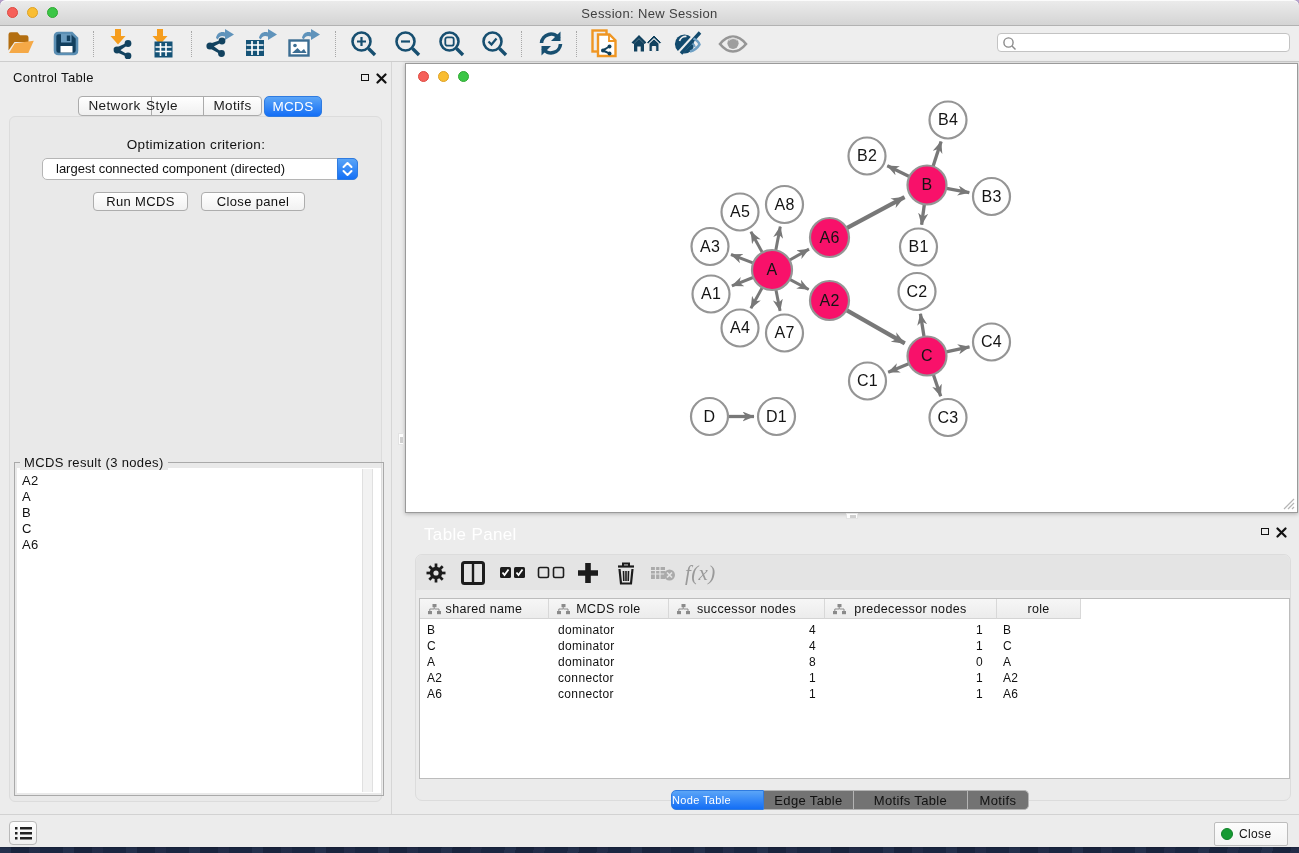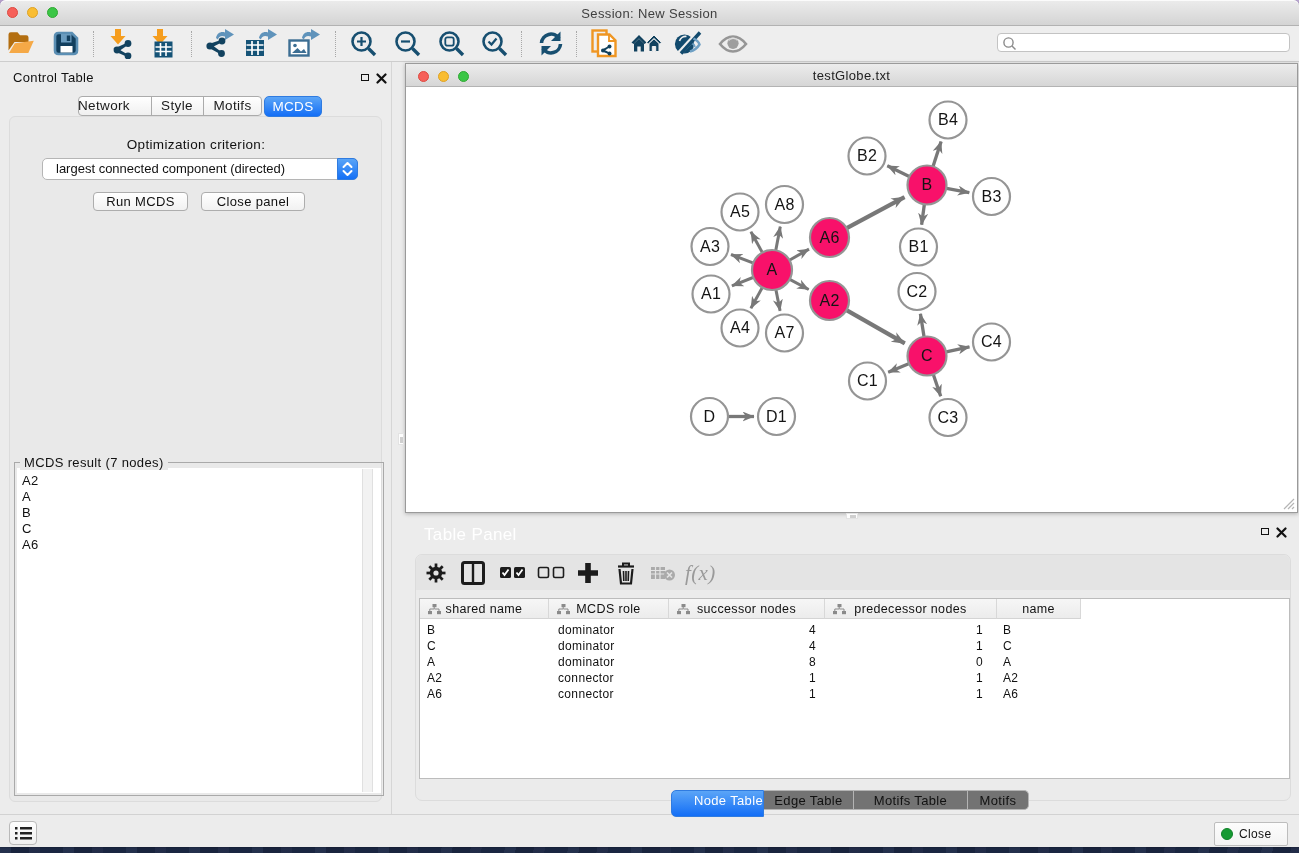--- a/index.html
+++ b/index.html
@@ -38,21 +38,21 @@
 #nwTitle{left:0;top:0;width:100%;height:23px;background:linear-gradient(#ececec,#d6d6d6);border-bottom:1px solid #b3b3b3;border-radius:1px 1px 0 0}
 #nwTitle .t{width:100%;text-align:center;top:4px;font-size:13px;color:#222}
 
 #tpTitle{left:424px;top:525px;font-size:17px;color:#ffffff}
 #tpInner{left:415px;top:554px;width:876px;height:247px;background:#ebebeb;border:1px solid #dcdcdc;border-radius:7px}
 #tpToolbar{left:416px;top:555px;width:874px;height:35px;background:#e4e4e4;border-radius:7px 7px 0 0}
 #tbl{left:419px;top:598px;width:871px;height:181px;background:#fff;border:1px solid #bcbcbc}
 .th{top:599px;height:20px;background:linear-gradient(#f6f6f6,#ececec);border-right:1px solid #d8d8d8;border-bottom:1px solid #d4d4d4;font-size:12.5px;color:#111;text-align:center;line-height:20px}
 .td{font-size:12px;color:#111;height:16px;line-height:16px}
 .btab{top:790px;height:20px;background:#737373;border:1px solid #b4b4b4;font-size:13px;color:#111;text-align:center;line-height:19px}
-.btabsel{top:790px;height:27px;background:linear-gradient(#5ba5f7,#136ef6);border:1px solid #2f7be0;font-size:13px;color:#fff;text-align:right;line-height:19px}
+.btabsel{top:790px;height:20px;background:linear-gradient(#5ba5f7,#136ef6);border:1px solid #2f7be0;font-size:11px;color:#fff;text-align:left;line-height:19px}
 text{font-family:"Liberation Sans",sans-serif}
 </style></head><body>
 <div class="abs" id="deskTop"></div>
 <div class="abs" id="deskBot"></div>
 <div class="abs" id="win"></div>
 
 <div class="abs" id="titlebar">
     <div class="abs t">Session: New Session</div>
   </div>
 <div class="abs tl" style="left:7px;top:6.5px;width:11px;height:11px;background:#f6605a;border:1px solid #dd4a41"></div>
@@ -194,58 +194,55 @@
 <path d="M10.5,7.5 A 5.5,5.5 0 0 1 19.5,7.3 A 4.5,4 0 0 0 10.5,7.5 Z" fill="#dedede"></path>
 </svg>
 
 <div class="abs" id="cpTitle">Control Table</div>
 <div class="abs miniSq" style="left:361px;top:74px"></div>
 <svg class="abs" style="left:376px;top:73px" width="11" height="11">
     <path d="M1.5,1.5 L9.5,9.5 M9.5,1.5 L1.5,9.5" stroke="#111" stroke-width="2.2" stroke-linecap="round"></path>
   </svg>
 <div class="abs" id="cpInner"></div>
 <div class="abs tab" style="left:78px;width:184px;border-radius:4px">&nbsp;</div>
-<div class="abs" style="left:78px;top:96px;width:73px;height:20px;font-size:13.5px;color:#1a1a1a;text-align:left;line-height:20px">Network</div>
+<div class="abs" style="left:78px;top:96px;width:73px;height:20px;font-size:13.5px;color:#1a1a1a;text-align:center;line-height:20px">Network</div>
 <div class="abs" style="left:151px;top:97px;width:1px;height:18px;background:#ababab"></div>
-<div class="abs" style="left:151px;top:96px;width:52px;height:20px;font-size:13.5px;color:#1a1a1a;text-align:center;line-height:20px">Style</div>
+<div class="abs" style="left:136px;top:96px;width:52px;height:20px;font-size:13.5px;color:#1a1a1a;text-align:center;line-height:20px">Style</div>
 <div class="abs" style="left:203px;top:97px;width:1px;height:18px;background:#ababab"></div>
 <div class="abs" style="left:203px;top:96px;width:59px;height:20px;font-size:13.5px;color:#1a1a1a;text-align:center;line-height:20px">Motifs</div>
 <div class="abs tabsel" style="left:264px;width:58px">MCDS</div>
 <div class="abs" id="optLabel">Optimization criterion:</div>
 <div class="abs" id="combo">largest connected component (directed)</div>
 <div class="abs" id="comboBtn"><svg width="19" height="20">
       <path d="M5.5,8 L9.5,4 L13.5,8" fill="none" stroke="#fff" stroke-width="2" stroke-linecap="round" stroke-linejoin="round"></path>
       <path d="M5.5,12 L9.5,16 L13.5,12" fill="none" stroke="#fff" stroke-width="2" stroke-linecap="round" stroke-linejoin="round"></path>
     </svg></div>
 <div class="abs btn" style="left:93px;top:192px;width:95px">Run MCDS</div>
 <div class="abs btn" style="left:201px;top:192px;width:104px">Close panel</div>
 <div class="abs" id="grp"></div>
 <div class="abs" id="grpList">A2<br>A<br>B<br>C<br>A6</div>
 <div class="abs" id="grpSb"></div>
-<div class="abs" id="grpTitle">MCDS result (7 nodes)</div>
+<div class="abs" id="grpTitle">MCDS result (3 nodes)</div>
 <div class="abs" id="cpDivider"></div>
 <div class="abs" id="statusSep"></div>
 <div class="abs" id="listBtn">
     <svg width="26" height="22" style="position:absolute;left:5px;top:4px">
       <g fill="#222" stroke="none">
         <rect x="0" y="1" width="2.5" height="2.5"></rect>
         <rect x="5" y="1" width="12" height="2.5"></rect>
         <rect x="0" y="6" width="2.5" height="2.5"></rect>
         <rect x="5" y="6" width="12" height="2.5"></rect>
         <rect x="0" y="11" width="2.5" height="2.5"></rect>
         <rect x="5" y="11" width="12" height="2.5"></rect>
       </g>
     </svg>
   </div>
 <div class="abs" id="memBtn">Close</div>
 <div class="abs" id="memDot"></div>
 <div class="abs" id="nw">
-    <div class="abs" id="nwTitle">
-      <div class="abs t">testGlobe.txt</div>
-    </div>
 <div class="abs tl" style="left:12px;top:7px;width:11px;height:11px;background:#f6605a;border:1px solid #dd4a41"></div>
 <div class="abs tl" style="left:32px;top:7px;width:11px;height:11px;background:#f9bd32;border:1px solid #dfa223"></div>
 <div class="abs tl" style="left:52px;top:7px;width:11px;height:11px;background:#3bc646;border:1px solid #30a933"></div>
 <svg class="abs" style="right:2px;bottom:2px" width="14" height="14">
       <path d="M13,3 L3,13 M13,7 L7,13 M13,11 L11,13" stroke="#b5b5b5" stroke-width="1.2"></path>
     </svg>
 </div>
 <div class="abs" style="left:398px;top:433px;width:6px;height:12px;background:#fdfdfd;border:1px solid #e3e3e3">
     <div style="position:absolute;left:1px;top:2.5px;width:3px;height:6px;background:#cfcfcf"></div>
   </div>
@@ -409,21 +406,21 @@
       </g>
     </svg>successor nodes</div>
 <div class="abs th" style="left:825px;width:172px"><svg width="13" height="11" style="position:absolute;left:8px;top:5px">
       <g fill="#8a8a8a">
         <rect x="4.5" y="0" width="4" height="3.2"></rect>
         <rect x="0" y="7" width="4" height="3.2"></rect>
         <rect x="9" y="7" width="4" height="3.2"></rect>
         <path d="M6.2,3 L6.2,5 L1.8,5 L1.8,7 M6.6,5 L11,5 L11,7" stroke="#8a8a8a" fill="none" stroke-width="1"></path>
       </g>
     </svg>predecessor nodes</div>
-<div class="abs th" style="left:997px;width:84px">name</div>
+<div class="abs th" style="left:997px;width:84px">role</div>
 <div class="abs td" style="left:427px;top:622px;width:120px">B</div>
 <div class="abs td" style="left:558px;top:622px;width:110px">dominator</div>
 <div class="abs td" style="left:669px;top:622px;width:147px;text-align:right">4</div>
 <div class="abs td" style="left:825px;top:622px;width:158px;text-align:right">1</div>
 <div class="abs td" style="left:1003px;top:622px;width:80px">B</div>
 <div class="abs td" style="left:427px;top:638px;width:120px">C</div>
 <div class="abs td" style="left:558px;top:638px;width:110px">dominator</div>
 <div class="abs td" style="left:669px;top:638px;width:147px;text-align:right">4</div>
 <div class="abs td" style="left:825px;top:638px;width:158px;text-align:right">1</div>
 <div class="abs td" style="left:1003px;top:638px;width:80px">C</div>

